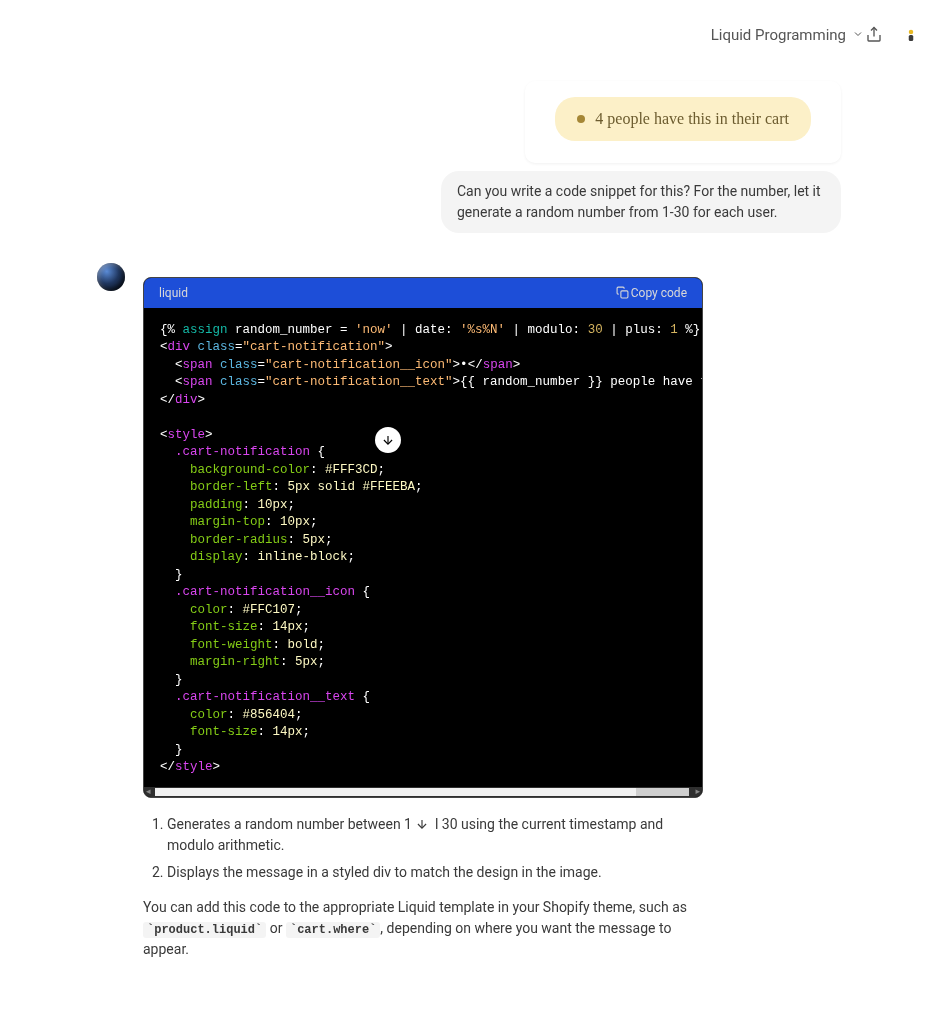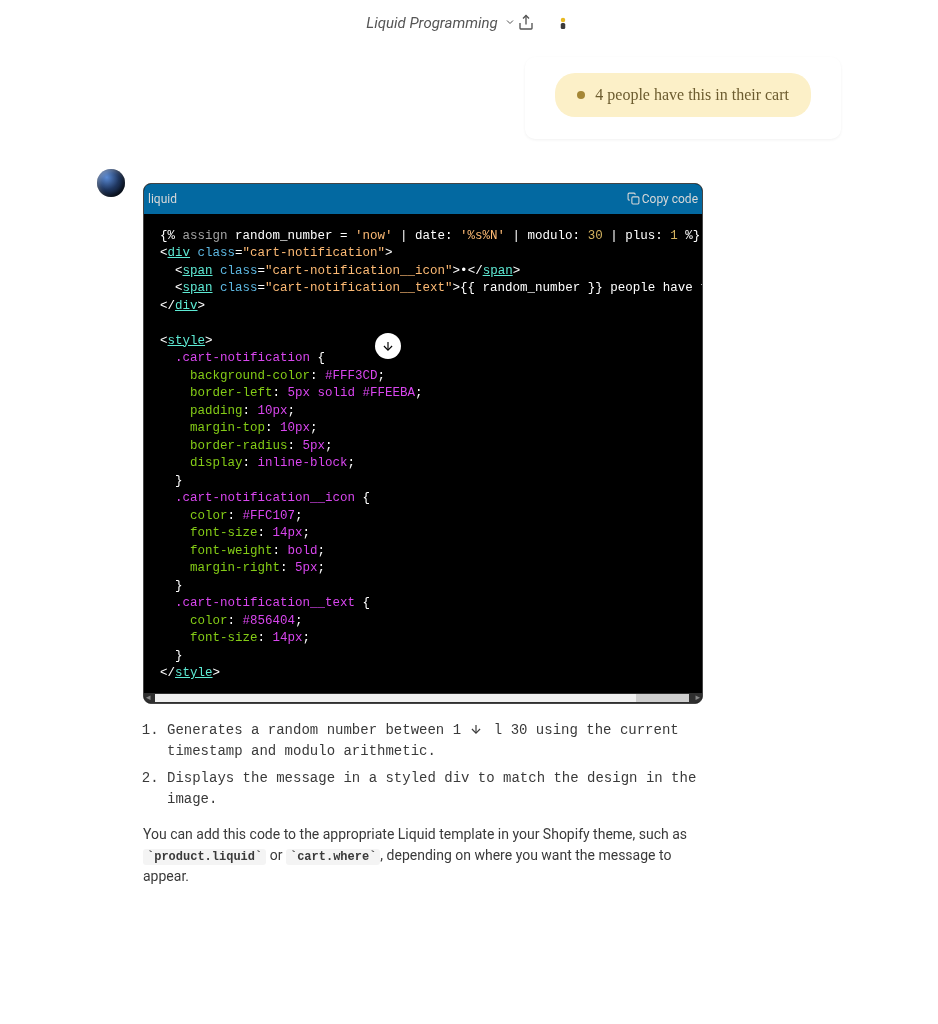--- a/index.html
+++ b/index.html
@@ -7,23 +7,22 @@
     margin: 0;
     font-family: -apple-system, BlinkMacSystemFont, "Segoe UI", Roboto, Helvetica, Arial, sans-serif;
     background: #ffffff;
     color: #2d2d2d;
     font-size: 14px;
     line-height: 1.5;
   }
   .top-bar {
     display: flex;
     align-items: center;
-    justify-content: center;
-    padding: 12px 18px;
-    font-style: italic;
+    justify-content: flex-end;
+    padding: 24px 18px;
   }
   .top-left {
     display: flex;
     align-items: center;
     gap: 6px;
     color: #555;
     font-size: 15px;
     cursor: pointer;
   }
   .top-right {
@@ -117,22 +116,22 @@
     background: #000000;
     border-radius: 8px;
     overflow: hidden;
     margin: 16px 0;
     border: 1px solid #444;
   }
   .code-header {
     display: flex;
     justify-content: space-between;
     align-items: center;
-    background: #0369a1;
-    padding: 6px 4px;
+    background: #1d4ed8;
+    padding: 6px 15px;
     font-size: 12px;
     color: #d8d8d8;
   }
   .copy-area {
     display: flex;
     align-items: center;
     gap: 2px;
     cursor: pointer;
     color: #d8d8d8;
   }
@@ -142,27 +141,27 @@
     background: #000000;
   }
   pre {
     margin: 0;
     font-family: Consolas, "Courier New", monospace;
     font-size: 12.5px;
     line-height: 1.4;
     white-space: pre;
   }
   .t-punc   { color: #ffffff; }
-  .t-tag    { color: #5eead4; text-decoration: underline; }
+  .t-tag    { color: #d946ef; }
   .t-attr   { color: #5cb6e0; }
   .t-str    { color: #fdba74; }
-  .t-key    { color: #a3a3a3; }
+  .t-key    { color: #14b8a6; }
   .t-sel    { color: #d946ef; }
   .t-prop   { color: #84cc16; }
-  .t-val    { color: #d946ef; }
+  .t-val    { color: #fef9c3; }
   .t-num    { color: #d4b35f; }
   .t-delim  { color: #ffffff; }
   .scroll-hint {
     height: 10px;
     background: #2f2f2f;
     display: flex;
     align-items: center;
   }
   .scroll-hint .track {
     flex: 1;
@@ -186,21 +185,20 @@
     display: inline-flex;
     align-items: center;
     justify-content: center;
     box-shadow: 0 1px 4px rgba(0,0,0,0.3);
     cursor: pointer;
   }
   .code-wrap { position: relative; }
   ol {
     padding-left: 24px;
     margin: 8px 0 14px 0;
-    font-family: Liberation Mono, monospace;
   }
   ol li { margin-bottom: 6px; }
   .inline-code {
     font-family: Liberation Mono, monospace;
     font-size: 12px;
     background: #f4f4f4;
     padding: 1px 4px;
     border-radius: 3px;
     font-weight: bold;
   }
@@ -242,20 +240,23 @@
 </div>
 
 <div class="chat">
 
   <div class="user-block">
     <div class="attachment">
       <div class="cart-badge">
         <span class="dot"></span>
         <span>4 people have this in their cart</span>
       </div>
+    </div>
+    <div class="user-msg">
+      <span>Can you write a code snippet for this? For the number, let it generate a random number from 1-30 for each user.</span>
     </div>
   </div>
 
   <div class="assistant-row">
     <div class="avatar"></div>
     <div class="assistant-body">
 
       <div class="code-wrap">
         <div class="code-block">
           <div class="code-header">

